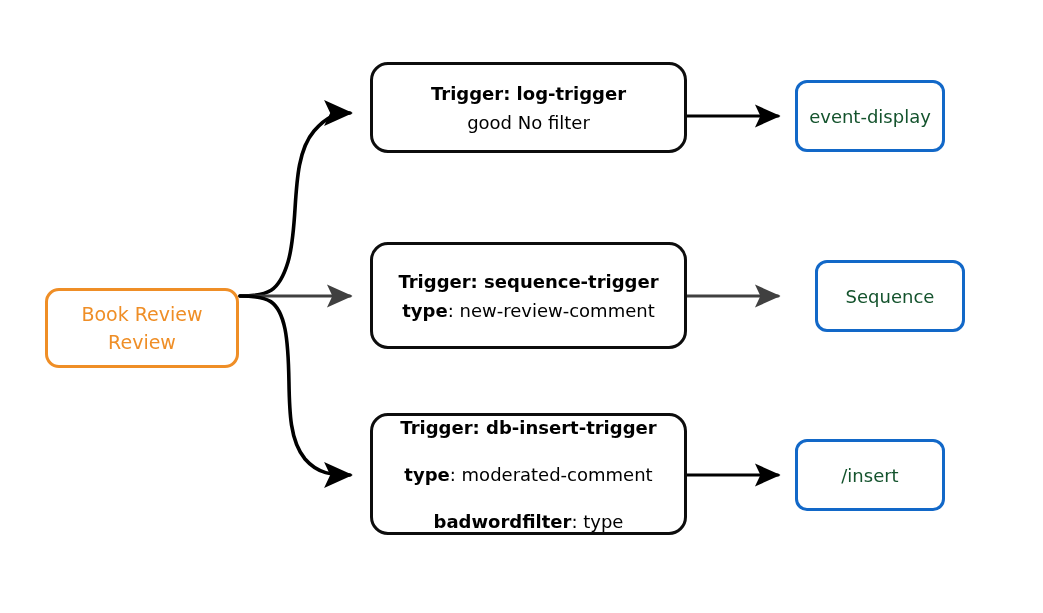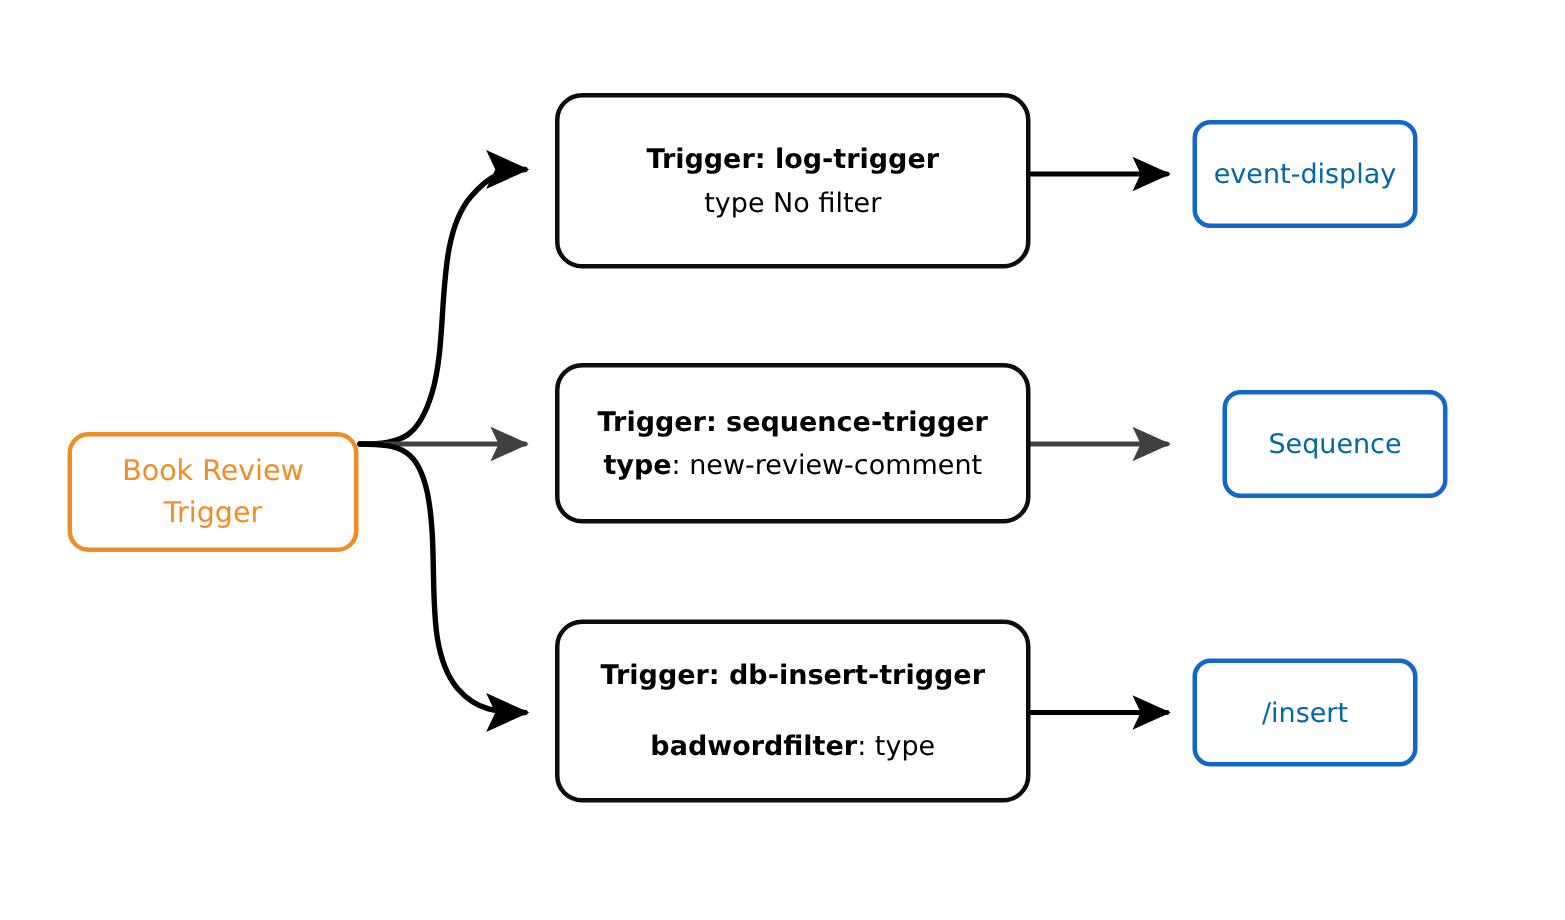--- a/index.html
+++ b/index.html
@@ -55,32 +55,32 @@
   
   .node-trigger {
     left: 370px;
     width: 317px;
     border: 3.2px solid #0d0d0d;
     border-radius: 18px;
     color: #000000;
     font-size: 18px;
     line-height: 29px;
   }
-  .node-trigger-1 { top: 62px;  height: 117px; }
+  .node-trigger-1 { top: 62px;  height: 91px; }
   .node-trigger-2 { top: 242px; height: 107px; }
   .node-trigger-3 { top: 413px; height: 122px; gap: 18px; }
   .node-trigger .line { white-space: nowrap; }
   .node-trigger .line b { font-weight: bold; }
   
   .node-target {
     left: 795px;
     width: 150px;
     border: 3.2px solid #1268c8;
     border-radius: 12px;
-    color: #0369a1;
+    color: #14532d;
     font-size: 18px;
     line-height: 27px;
   }
   .node-target-1 { top: 80px;  height: 72px; }
   .node-target-2 { top: 260px; height: 72px; margin-left: 20px; }
   .node-target-3 { top: 439px; height: 72px; }
 </style>
 </head>
 <body>
 
@@ -104,44 +104,47 @@
 
     <path d="M 687,116 L 778,116" fill="none" stroke="#000000" stroke-width="3.2" stroke-linecap="round" marker-end="url(#arrowBlack)"></path>
 
     <path d="M 687,296 L 778,296" fill="none" stroke="#404040" stroke-width="3.2" stroke-linecap="round" marker-end="url(#arrowGray)"></path>
 
     <path d="M 687,475 L 778,475" fill="none" stroke="#000000" stroke-width="3.2" stroke-linecap="round" marker-end="url(#arrowBlack)"></path>
   </svg>
 
   <div class="node node-broker">
     <div>Book Review</div>
-    <div>Trigger</div>
+    <div>Review</div>
   </div>
 
   <div class="node node-trigger node-trigger-1">
     <div class="line">
       <b>Trigger: log-trigger</b>
     </div>
     <div class="line">
-      <b></b><span>type No filter</span>
+      <b></b><span>good No filter</span>
     </div>
   </div>
 
   <div class="node node-trigger node-trigger-2">
     <div class="line">
       <b>Trigger: sequence-trigger</b>
     </div>
     <div class="line">
       <b>type</b><span>: new-review-comment</span>
     </div>
   </div>
 
   <div class="node node-trigger node-trigger-3">
     <div class="line">
       <b>Trigger: db-insert-trigger</b>
+    </div>
+    <div class="line">
+      <b>type</b><span>: moderated-comment</span>
     </div>
     <div class="line">
       <b>badwordfilter</b><span>: type</span>
     </div>
   </div>
 
   <div class="node node-target node-target-1">
     <div>event-display</div>
   </div>
 

